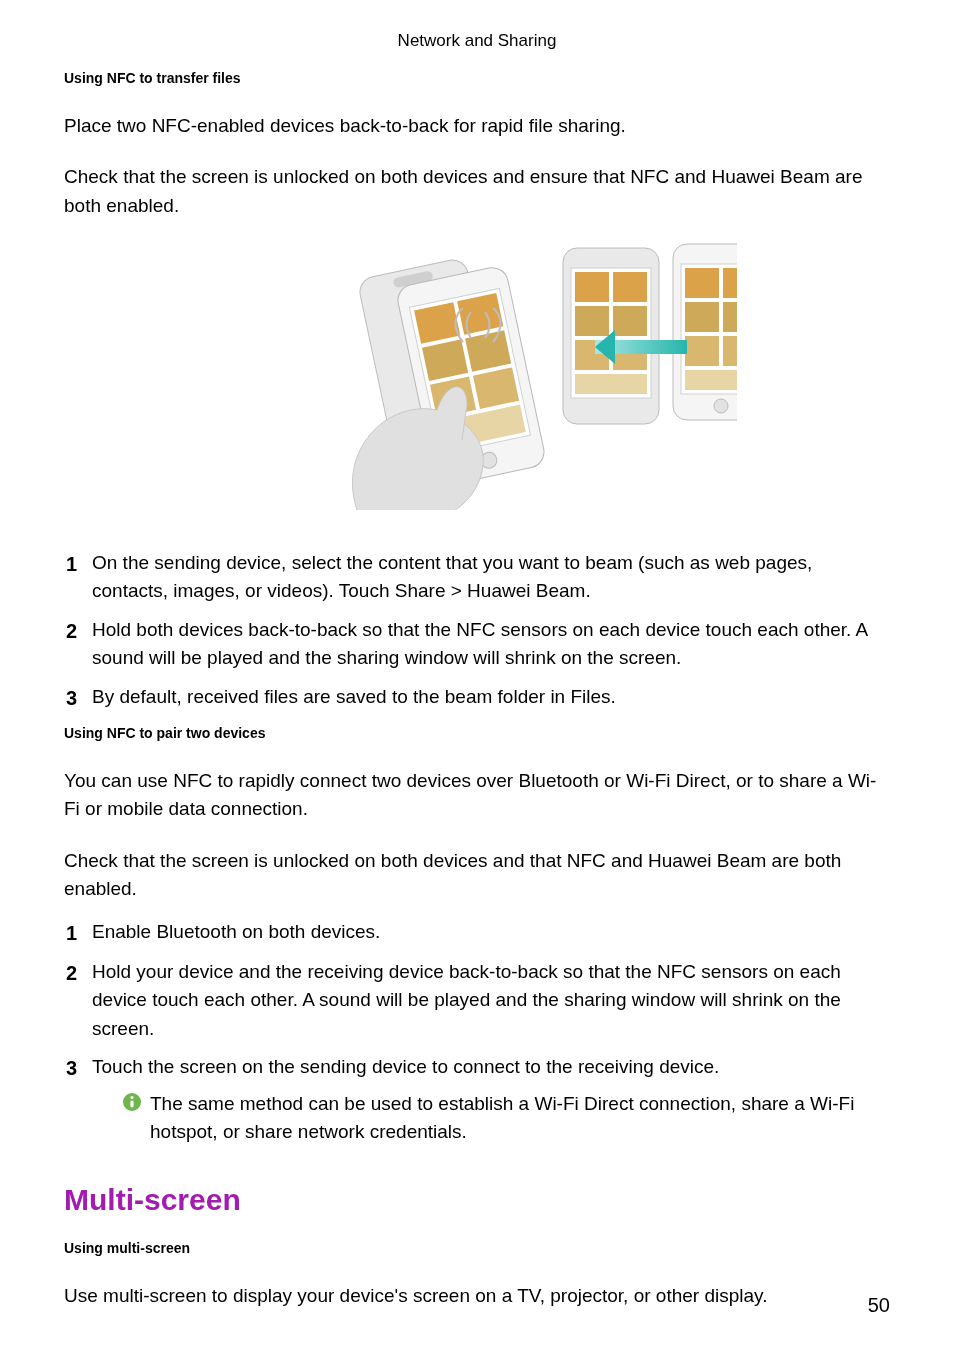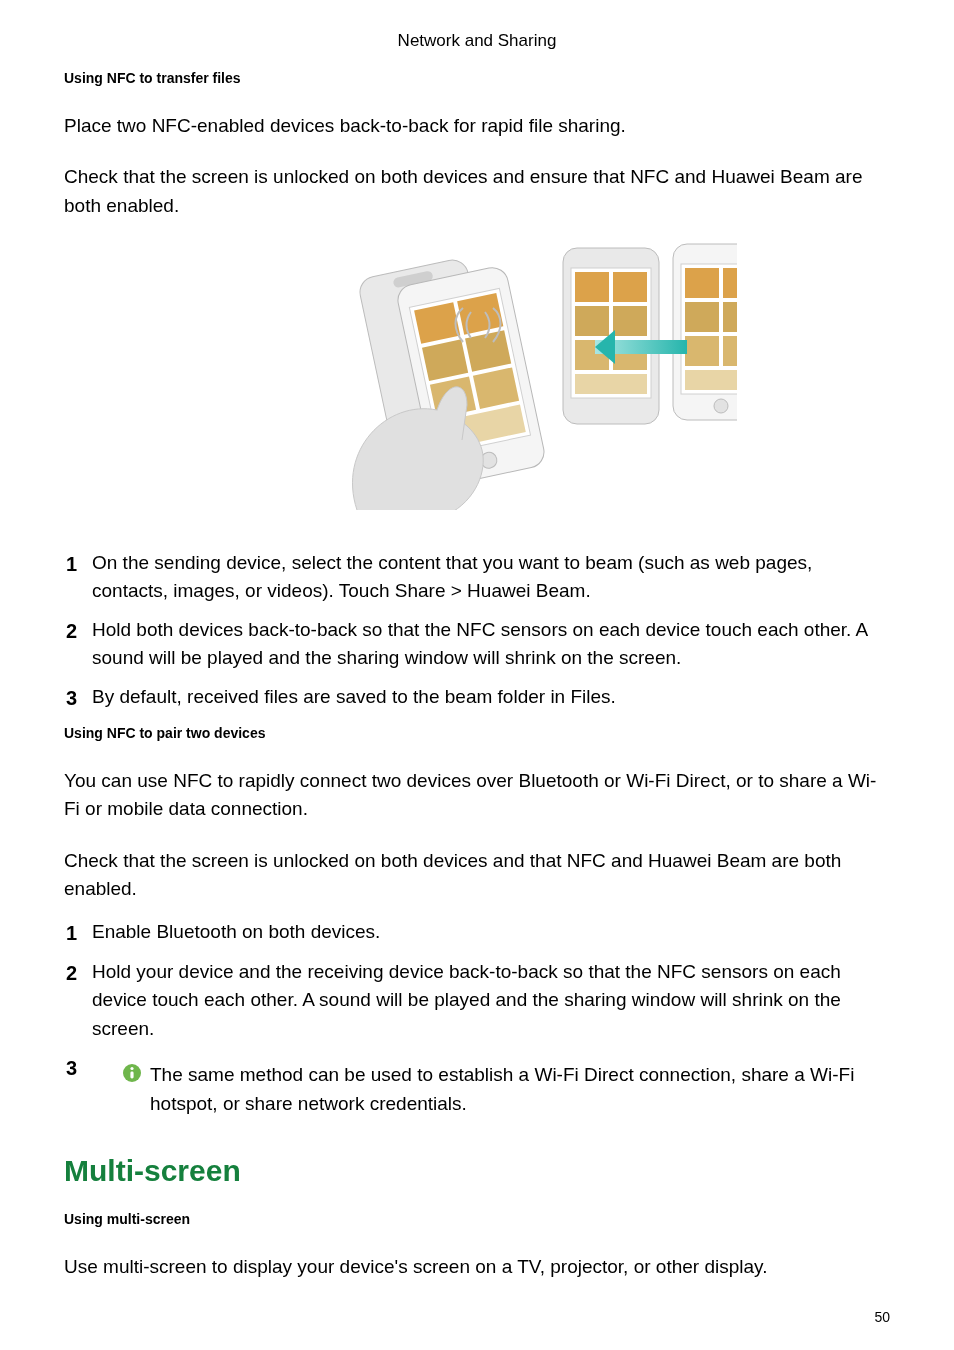--- a/index.html
+++ b/index.html
@@ -21,21 +21,21 @@
   }
   .h2 {
     font-size: 14px;
     font-weight: bold;
     margin-bottom: 14px;
     margin-top: 8px;
   }
   .h1 {
     font-size: 30px;
     font-weight: bold;
-    color: #15803d;
+    color: #a21caf;
     margin-top: 30px;
     margin-bottom: 16px;
   }
   .para {
     margin-bottom: 14px;
     margin-top: 23px;
   }
   .figure {
     text-align: center;
     margin: 20px 0 30px 0;
@@ -71,22 +71,22 @@
   .info-icon {
     flex: 0 0 22px;
     height: 22px;
     margin-right: 6px;
     margin-top: 2px;
   }
   .info-icon svg { display:block; }
   .page-num {
     position: absolute;
     right: 64px;
-    bottom: 22px;
-    font-size: 14px;
+    bottom: 30px;
+    font-size: 20px;
   }
   b { font-weight: normal; }
 </style>
 </head>
 <body>
 
 <div class="header-right">Network and Sharing</div>
 
 <div class="h2">Using NFC to transfer files</div>
 
@@ -203,20 +203,21 @@
   </li>
   <li>
     <span class="num">2</span>
     <div class="body">
       <div class="step-para">Hold your device and the receiving device back-to-back so that the NFC sensors on each device touch each other. A sound will be played and the sharing window will shrink on the screen.</div>
     </div>
   </li>
   <li>
     <span class="num">3</span>
     <div class="body">
+      <div class="step-para">Touch the screen on the sending device to connect to the receiving device.</div>
       <div class="info-note">
         <span class="info-icon">
           <svg width="20" height="20" viewBox="0 0 20 20">
             <circle cx="10" cy="10" r="9" fill="#6fb64c"></circle>
             <circle cx="10" cy="5.5" r="1.6" fill="#fff"></circle>
             <rect x="8.4" y="8.5" width="3.2" height="7" rx="1.4" fill="#fff"></rect>
           </svg>
         </span>
         <div>The same method can be used to establish a Wi-Fi Direct connection, share a Wi-Fi hotspot, or share network credentials.</div>
       </div>

